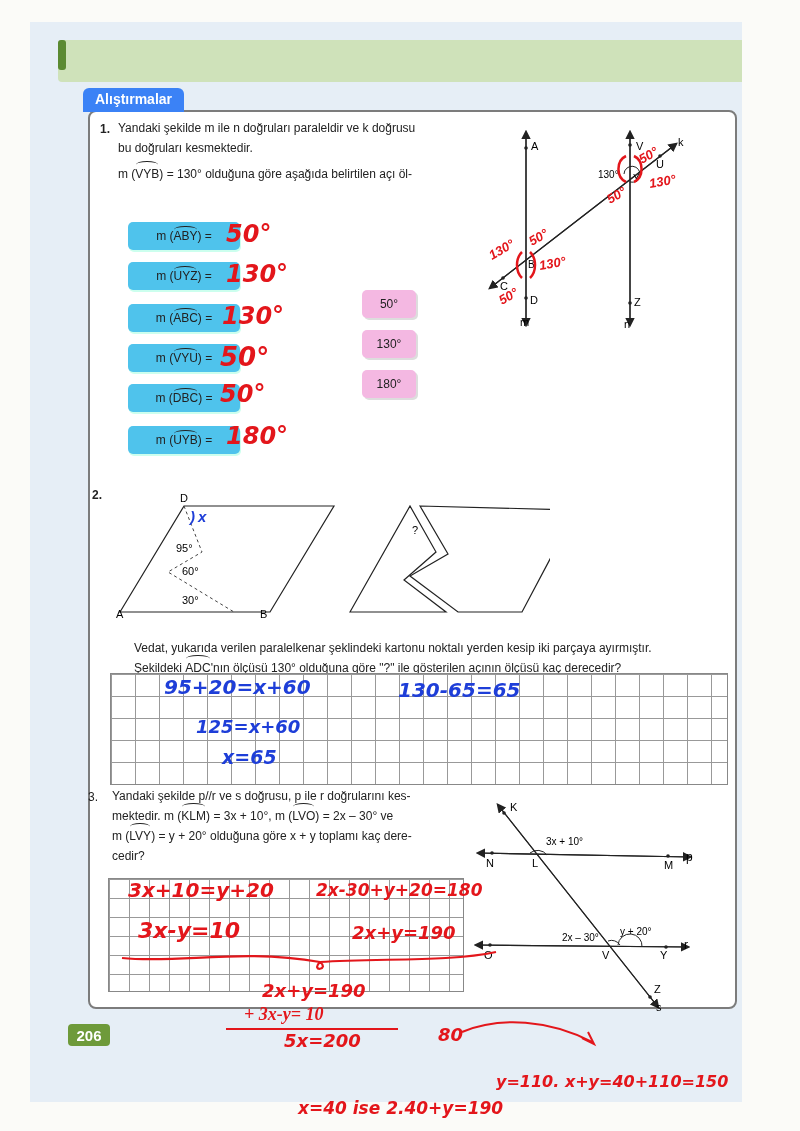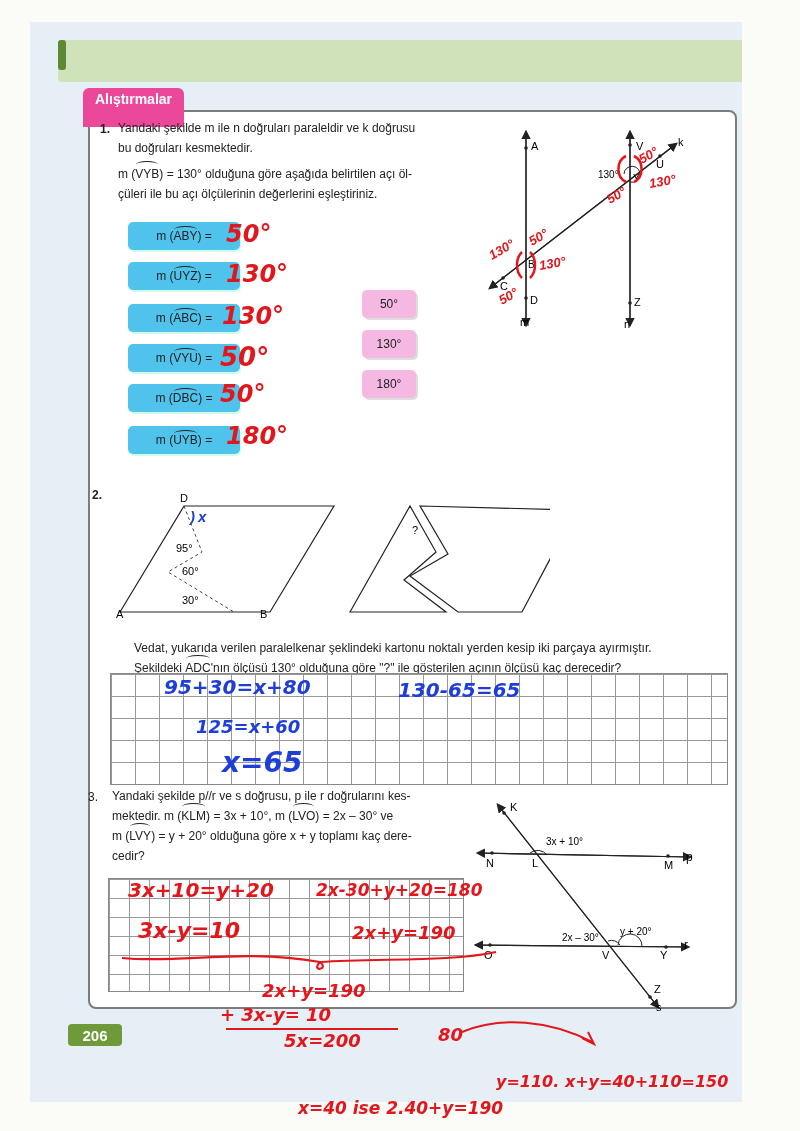--- a/index.html
+++ b/index.html
@@ -1,49 +1,48 @@
 <!DOCTYPE html>
 <html><head>
 <meta charset="utf-8">
 <style>
   html,body{margin:0;padding:0;}
   body{width:800px;height:1131px;position:relative;background:#fbfbf8;font-family:"Liberation Sans",sans-serif;color:#222;overflow:hidden;}
   .page-bg{position:absolute;left:30px;top:22px;width:712px;height:1080px;background:#e6eef6;}
   .top-band{position:absolute;left:58px;top:40px;width:684px;height:42px;background:#cfe2ba;border-radius:4px 0 0 4px;}
   .top-band-accent{position:absolute;left:58px;top:40px;width:8px;height:30px;background:#5b8a32;border-radius:3px;}
   .panel{position:absolute;left:88px;top:110px;width:645px;height:895px;background:#fff;border:2px solid #7c7c7c;border-radius:8px;}
-  .tab{position:absolute;left:83px;top:88px;padding:3px 12px 20px 12px;background:#ec4899;color:#fff;font-weight:bold;font-size:14px;border-radius:6px 6px 0 0;}
+  .tab{position:absolute;left:83px;top:88px;padding:3px 12px 5px 12px;background:#3b82f6;color:#fff;font-weight:bold;font-size:14px;border-radius:6px 6px 0 0;}
   .qnum{position:absolute;font-weight:bold;font-size:12px;}
   .qtext{position:absolute;font-size:12px;line-height:20px;}
   .arc{display:inline-block;position:relative;}
   .arc::before{content:"";position:absolute;left:1px;right:1px;top:-3px;height:6px;border-top:1px solid #222;border-radius:50% 50% 0 0;}
   .blue-box{position:absolute;left:128px;width:112px;height:28px;background:#4fc3ec;border-radius:5px;font-size:12px;display:flex;align-items:center;justify-content:center;box-shadow:1px 2px 0 #cfe;}
   .pink-box{position:absolute;left:362px;width:54px;height:28px;background:#f4b8e2;border-radius:5px;font-size:12px;display:flex;align-items:center;justify-content:center;box-shadow:2px 2px 0 #ddd;}
   .red-hand{position:absolute;color:#e3161b;font-family:"DejaVu Sans",sans-serif;font-style:italic;font-weight:bold;}
   .blue-hand{position:absolute;color:#1e3ed8;font-family:"DejaVu Sans",sans-serif;font-style:italic;font-weight:bold;}
   .grid{position:absolute;background-color:#fff;border:1px solid #888;
     background-image:linear-gradient(#999 1px,transparent 1px),linear-gradient(90deg,#999 1px,transparent 1px);}
-  .page-num{position:absolute;left:68px;top:1024px;width:54px;height:22px;background:#6e9a3a;color:#fff;font-weight:bold;font-size:15px;border-radius:4px;display:flex;align-items:center;justify-content:center;}
+  .page-num{position:absolute;left:68px;top:1024px;width:42px;height:22px;background:#6e9a3a;color:#fff;font-weight:bold;font-size:15px;border-radius:4px;display:flex;align-items:center;justify-content:center;}
   svg text{font-family:"Liberation Sans",sans-serif;}
 </style>
 </head>
 <body>
 
 <div class="page-bg"></div>
 <div class="top-band"></div>
 <div class="top-band-accent"></div>
 <div class="panel"></div>
 <div class="tab">Alıştırmalar</div>
 
 <div class="qnum" style="left:100px;top:122px;">1.</div>
 <div class="qtext" style="left:118px;top:118px;width:360px;">
   <div>Yandaki şekilde m ile n doğruları paraleldir ve k doğrusu</div>
   <div>bu doğruları kesmektedir.</div>
   <div style="margin-top:6px;"><span>m (</span><span class="arc">VYB</span><span>) = 130° olduğuna göre aşağıda belirtilen açı öl-</span></div>
-  <div>çüleri ile bu açı ölçülerinin değerlerini eşleştiriniz.</div>
 </div>
 
 <div class="blue-box" style="top:222px;">m (<span class="arc">ABY</span>) =</div>
 <div class="blue-box" style="top:262px;">m (<span class="arc">UYZ</span>) =</div>
 <div class="blue-box" style="top:304px;">m (<span class="arc">ABC</span>) =</div>
 <div class="blue-box" style="top:344px;">m (<span class="arc">VYU</span>) =</div>
 <div class="blue-box" style="top:384px;">m (<span class="arc">DBC</span>) =</div>
 <div class="blue-box" style="top:426px;">m (<span class="arc">UYB</span>) =</div>
 
 <div class="red-hand" style="left:226px;top:220px;font-size:24px;">50°</div>
@@ -119,23 +118,23 @@
   <text x="88" y="34" font-size="15" fill="#1e3ed8" font-weight="bold" font-style="italic">x</text>
   <polygon points="240,124 300,18 326,64 294,92 336,124" fill="none" stroke="#222" stroke-width="1.2"></polygon>
   <polygon points="310,18 466,22 412,124 348,124 300,88 338,66" fill="none" stroke="#222" stroke-width="1.2"></polygon>
   <text x="302" y="46" font-size="11">?</text>
 </svg>
 <div class="qtext" style="left:134px;top:638px;width:610px;font-size:12px;">
   <div>Vedat, yukarıda verilen paralelkenar şeklindeki kartonu noktalı yerden kesip iki parçaya ayırmıştır.</div>
   <div><span>Şekildeki </span><span class="arc">ADC</span><span>'nın ölçüsü 130° olduğuna göre "?" ile gösterilen açının ölçüsü kaç derecedir?</span></div>
 </div>
 <div class="grid" style="left:110px;top:673px;width:616px;height:110px;background-size:24px 22px;"></div>
-<div class="blue-hand" style="left:164px;top:675px;font-size:20px;">95+30=x+80</div>
+<div class="blue-hand" style="left:164px;top:675px;font-size:20px;">95+20=x+60</div>
 <div class="blue-hand" style="left:196px;top:716px;font-size:18px;">125=x+60</div>
-<div class="blue-hand" style="left:222px;top:746px;font-size:28px;text-align:right;">x=65</div>
+<div class="blue-hand" style="left:222px;top:746px;font-size:19px;text-align:right;">x=65</div>
 <div class="blue-hand" style="left:398px;top:678px;font-size:20px;">130-65=65</div>
 
 <div class="qnum" style="left:88px;top:790px;font-weight:normal;">3.</div>
 <div class="qtext" style="left:112px;top:786px;width:360px;">
   <div>Yandaki şekilde p//r ve s doğrusu, p ile r doğrularını kes-</div>
   <div><span>mektedir. m (</span><span class="arc">KLM</span><span>) = 3x + 10°, m (</span><span class="arc">LVO</span><span>) = 2x – 30° ve</span></div>
   <div><span>m (</span><span class="arc">LVY</span><span>) = y + 20° olduğuna göre x + y toplamı kaç dere-</span></div>
   <div>cedir?</div>
 </div>
 
@@ -178,21 +177,21 @@
 
 <div class="grid" style="left:108px;top:878px;width:354px;height:112px;background-size:20px 19px;"></div>
 <div class="red-hand" style="left:128px;top:878px;font-size:20px;">3x+10=y+20</div>
 <div class="red-hand" style="left:316px;top:880px;font-size:17px;">2x-30+y+20=180</div>
 <div class="red-hand" style="left:138px;top:918px;font-size:22px;">3x-y=10</div>
 <div class="red-hand" style="left:352px;top:922px;font-size:18px;">2x+y=190</div>
 <svg style="position:absolute;left:120px;top:944px;" width="380" height="30">
   <path d="M2,14 C60,20 120,4 200,18 C210,26 190,28 200,18 C260,14 330,18 376,8" fill="none" stroke="#e3161b" stroke-width="2.2"></path>
 </svg>
 <div class="red-hand" style="left:262px;top:980px;font-size:18px;">2x+y=190</div>
-<div class="red-hand" style="left:220px;top:1004px;font-size:18px;">+ 3x-y= 10</div>
+<div class="red-hand" style="left:244px;top:1004px;font-size:18px;font-family:Liberation Serif, serif;">+ 3x-y= 10</div>
 <div style="position:absolute;left:226px;top:1028px;width:172px;height:2px;background:#e3161b;"></div>
 <div class="red-hand" style="left:284px;top:1030px;font-size:18px;">5x=200</div>
 <div class="red-hand" style="left:438px;top:1024px;font-size:18px;">80</div>
 <svg style="position:absolute;left:460px;top:1018px;" width="140" height="30">
   <path d="M2,14 C40,-2 90,2 132,24" fill="none" stroke="#e3161b" stroke-width="2"></path>
   <path d="M122,20 L134,26 L128,14" fill="none" stroke="#e3161b" stroke-width="2"></path>
 </svg>
 <div class="red-hand" style="left:298px;top:1098px;font-size:17px;">x=40 ise 2.40+y=190</div>
 <div class="red-hand" style="left:496px;top:1072px;font-size:16px;">y=110. x+y=40+110=150</div>
 

